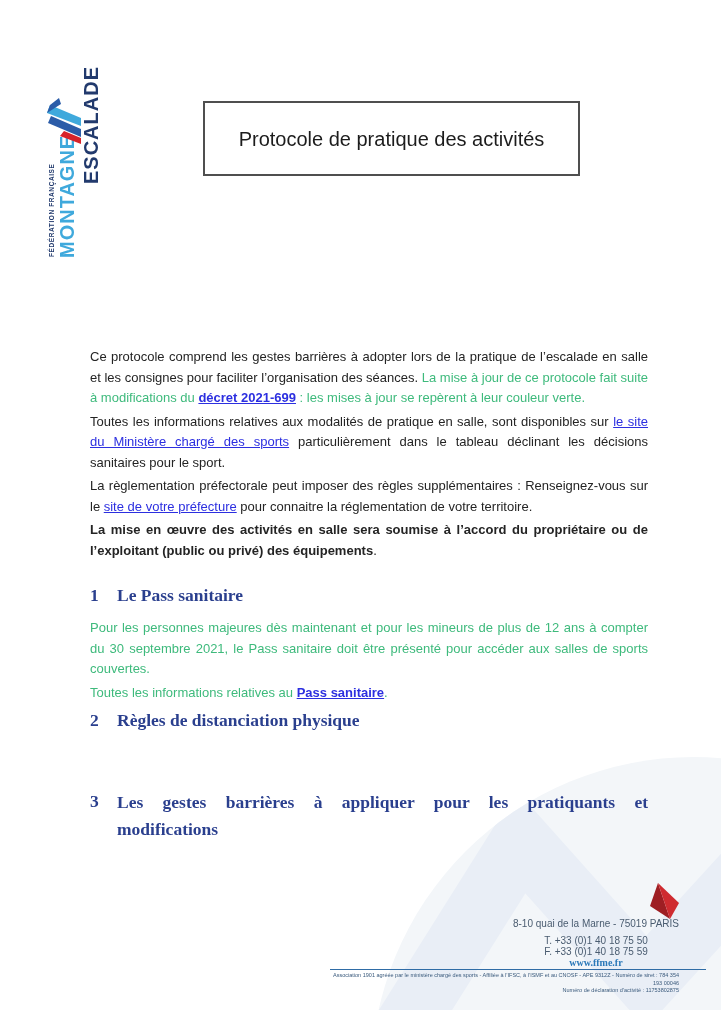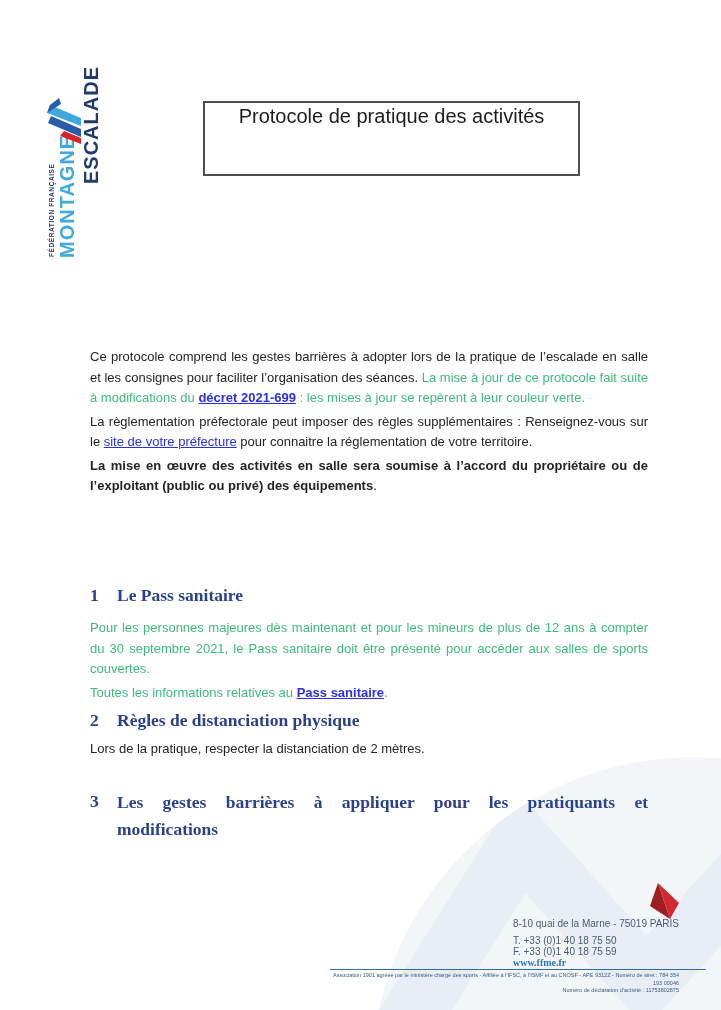--- a/index.html
+++ b/index.html
@@ -27,21 +27,21 @@
     letter-spacing:1px;color:#3fa9dc;white-space:nowrap;
   }
   .logo-escalade{
     position:absolute;left:101px;top:35px;font-size:20px;font-weight:bold;
     letter-spacing:1px;color:#223a6d;white-space:nowrap;
   }
   .logo-icon{position:absolute;left:141px;top:0px;}
   
   .title-box{
     position:absolute;left:203px;top:101px;width:373px;height:71px;
-    border:2px solid #4f4f4f;display:flex;flex-direction:row;
+    border:2px solid #4f4f4f;display:flex;flex-direction:column;
     justify-content:center;text-align:center;
     font-size:20px;line-height:26px;color:#1c1c1c;
   }
   
   .col{position:absolute;left:90px;width:558px;margin-top:28px;}
   .body-txt{font-size:13px;line-height:20.5px;text-align:justify;}
   .body-txt p{margin:0 0 3px 0;}
   .r-green{color:#3eba7c;}
   .r-b{font-weight:bold;}
   .r-link{color:#2c2fe0;text-decoration:underline;cursor:pointer;}
@@ -53,21 +53,21 @@
   }
   .h .num{width:27px;flex:none;}
   .h .htxt{flex:1;}
   .h3 .htxt{line-height:27px;}
   .h3-line1{display:block;text-align:justify;text-align-last:justify;}
   .h3-line2{display:block;}
   .sec-p{margin-top:11px;}
   
   .f-diamond{position:absolute;left:649px;top:882px;}
   .f-contact{
-    position:absolute;right:42px;top:918px;text-align:left;
+    position:absolute;right:42px;top:918px;text-align:center;
     color:#4a5c70;font-size:10px;line-height:11px;
   }
   .f-address{margin-bottom:6px;}
   .f-site{font-weight:bold;color:#2a78b8;cursor:pointer;font-family:Liberation Serif, serif;}
   .f-legal{
     position:absolute;left:330px;top:969px;width:376px;box-sizing:border-box;
     border-top:1px solid #2f6ca6;padding:2px 27px 0 0;text-align:right;
     font-size:5.5px;line-height:7.5px;color:#3a5a7c;
   }
 </style>
@@ -93,39 +93,39 @@
       <polygon points="31,2 39,5 46,14 40,16" fill="#2b5ca8"></polygon>
     </svg>
   </div>
 
   <div class="title-box">
     <div>Protocole de pratique des activités</div>
   </div>
 
   <div class="col body-txt" style="top:319px;">
     <p><span>Ce protocole comprend les gestes barrières à adopter lors de la pratique de l’escalade en salle et les consignes pour faciliter l’organisation des séances. </span><span class="r-green">La mise à jour de ce protocole fait suite à modifications du </span><span class="r-linkb">décret 2021-699</span><span class="r-green"> : les mises à jour se repèrent à leur couleur verte.</span></p>
+    <p><span>Toutes les informations relatives aux modalités de pratique en salle, sont disponibles sur </span><span class="r-link">le site du Ministère chargé des sports</span><span> particulièrement dans le tableau déclinant les décisions sanitaires pour le sport.</span></p>
     <p><span>La règlementation préfectorale peut imposer des règles supplémentaires : Renseignez-vous sur le </span><span class="r-link">site de votre préfecture</span><span> pour connaitre la réglementation de votre territoire.</span></p>
     <p><span class="r-b">La mise en œuvre des activités en salle sera soumise à l’accord du propriétaire ou de l’exploitant (public ou privé) des équipements</span><span>.</span></p>
   </div>
 
   <div class="col" style="top:555px;">
     <div class="h">
       <span class="num">1</span>
       <span class="htxt">Le Pass sanitaire</span>
     </div>
     <p class="body-txt sec-p" style="margin-bottom:3px;"><span class="r-green">Pour les personnes majeures dès maintenant et pour les mineurs de plus de 12 ans à compter du 30 septembre 2021, le Pass sanitaire doit être présenté pour accéder aux salles de sports couvertes.</span></p>
     <p class="body-txt" style="margin:0;"><span class="r-green">Toutes les informations relatives au </span><span class="r-linkb">Pass sanitaire</span><span class="r-green">.</span></p>
   </div>
 
   <div class="col" style="top:680px;">
     <div class="h">
       <span class="num">2</span>
       <span class="htxt">Règles de distanciation physique</span>
     </div>
-    <p class="body-txt" style="margin:7px 0 0 0;"><span>Lors de la pratique, respecter la distanciation de 2 mètres.</span></p>
   </div>
 
   <div class="col" style="top:761px;">
     <div class="h h3">
       <span class="num">3</span>
       <span class="htxt">
         <span class="h3-line1">Les gestes barrières à appliquer pour les pratiquants et</span>
         <span class="h3-line2">modifications</span>
       </span>
     </div>

